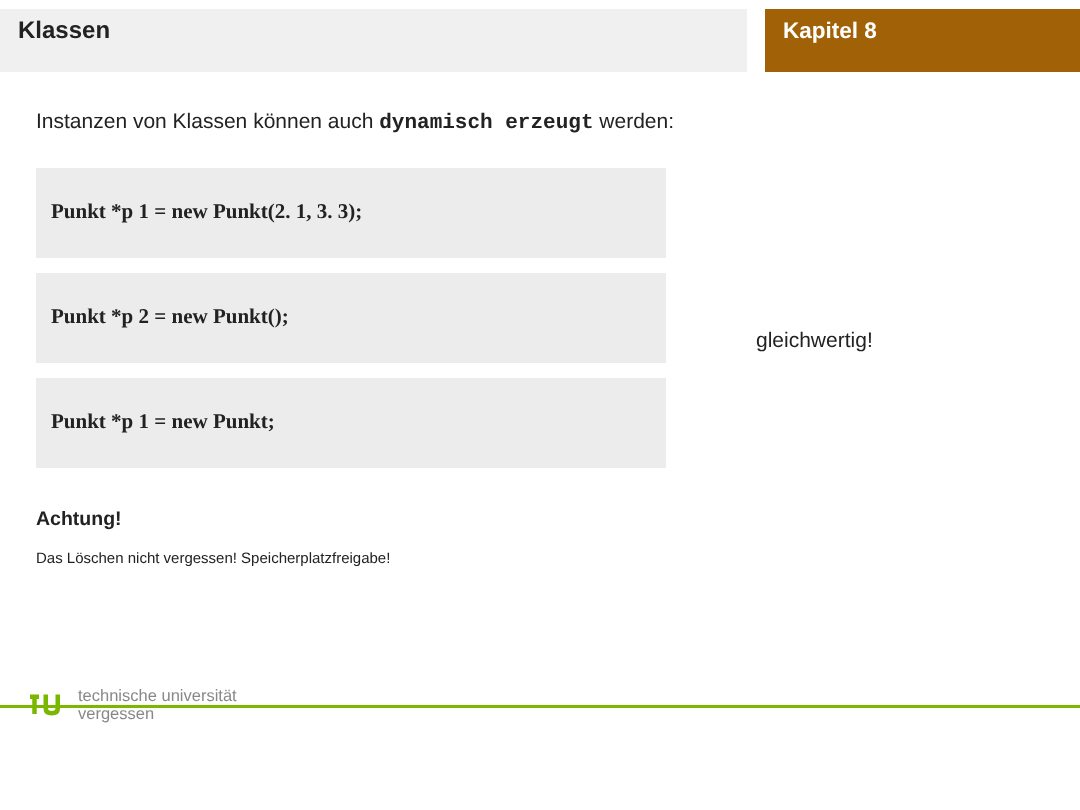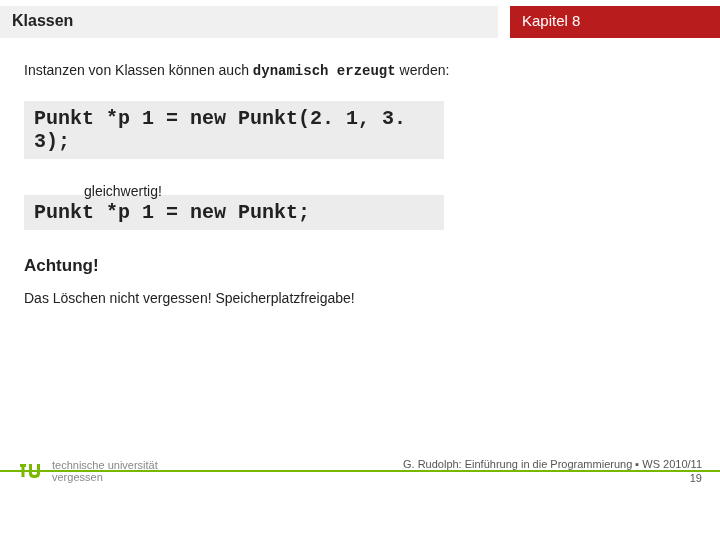--- a/index.html
+++ b/index.html
@@ -6,77 +6,77 @@
     body {
       width: 720px;
       height: 540px;
       background: white;
       font-family: Arial, Helvetica, sans-serif;
       position: relative;
       overflow: hidden;
     }
     .header {
       display: flex;
-      height: 32px;
+      height: 42px;
       margin-top: 6px;
       gap: 12px;
     }
     .header-left {
       flex: 1;
       background: #f0f0f0;
       padding: 6px 12px;
       font-size: 16px;
       font-weight: bold;
       color: #222;
     }
     .header-right {
       width: 210px;
-      background: #b91c1c;
+      background: #a16207;
       padding: 6px 12px;
       font-size: 15px;
-      font-weight: normal;
+      font-weight: bold;
       color: white;
     }
     .content {
       padding: 24px 24px 0 24px;
     }
     .intro {
       font-size: 14px;
       color: #222;
       margin-bottom: 22px;
     }
     .intro .bold { font-weight: bold; font-family: Liberation Mono, monospace; }
     .code-row {
       display: flex;
       align-items: center;
       margin-bottom: 10px;
     }
     .code-block {
       background: #ececec;
-      font-family: Liberation Mono, monospace;
-      font-size: 20px;
+      font-family: Liberation Serif, serif;
+      font-size: 14px;
       font-weight: bold;
       color: #222;
-      padding: 6px 10px;
+      padding: 22px 10px;
       width: 420px;
     }
     .side-note {
       font-size: 14px;
       color: #222;
       margin-left: 60px;
     }
     .achtung {
-      font-size: 17px;
+      font-size: 13px;
       font-weight: bold;
       color: #222;
       margin-top: 26px;
       margin-bottom: 14px;
     }
     .warn-text {
-      font-size: 14px;
+      font-size: 10px;
       color: #222;
       margin-bottom: 32px;
     }
     .etc {
       font-size: 14px;
       color: #222;
       margin-top: 18px;
       margin-left: 12px;
     }
     .footer-line {
@@ -135,20 +135,21 @@
 
   <p class="intro">
     <span>Instanzen von Klassen können auch </span><span class="bold">dynamisch erzeugt</span><span> werden:</span>
   </p>
 
   <div class="codewide">
     <div class="code-block">Punkt *p 1 = new Punkt(2. 1, 3. 3);</div>
   </div>
 
   <div class="code-row">
+    <div class="code-block">Punkt *p 2 = new Punkt();</div>
     <div class="side-note" style="position:relative; top:14px;text-align:right;">gleichwertig!</div>
   </div>
 
   <div class="codewide">
     <div class="code-block">Punkt *p 1 = new Punkt;</div>
   </div>
 
   <p class="achtung">Achtung!</p>
   <p class="warn-text">Das Löschen nicht vergessen! Speicherplatzfreigabe!</p>
 
@@ -165,17 +166,13 @@
         <rect x="0" y="0" width="26" height="26" fill="none"></rect>
         <path d="M2 6 h6 v3 h-1.5 v10 h-3 v-10 h-1.5 z" fill="#7ab800"></path>
         <path d="M11 6 h3 v9 q0 2 2.5 2 t2.5 -2 v-9 h3 v9.5 q0 4.5 -5.5 4.5 t-5.5 -4.5 z" fill="#7ab800"></path>
       </svg>
     </div>
     <div class="logo-text">
       <div>technische universität</div>
       <div>vergessen</div>
     </div>
   </div>
-  <div class="credit">
-    <div>G. Rudolph: Einführung in die Programmierung ▪ WS 2010/11</div>
-    <div>19</div>
-  </div>
 </div>
 
 </body></html>

